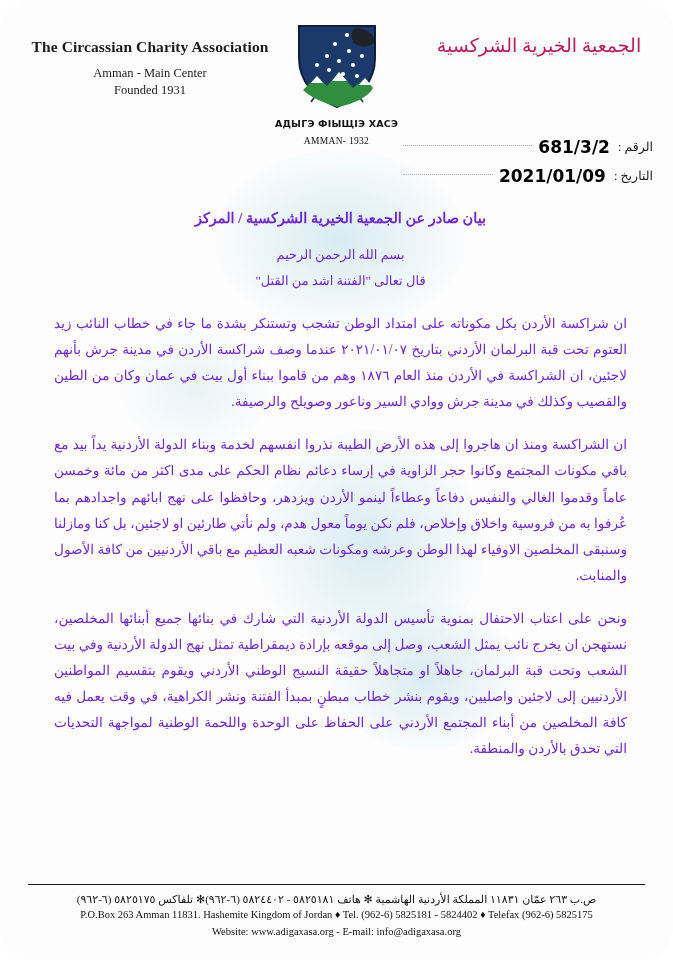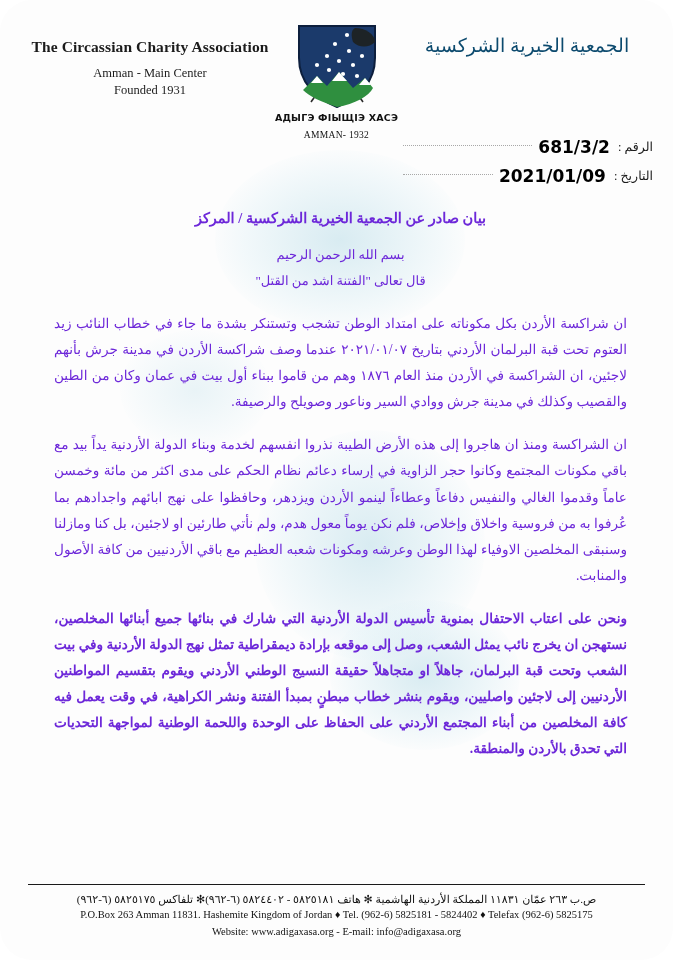--- a/index.html
+++ b/index.html
@@ -52,26 +52,26 @@
     letter-spacing: .1px;
     white-space: nowrap;
   }
   .hdr-left .org-sub {
     font-size: 12.5px;
     margin-top: 9px;
     line-height: 1.35;
   }
   .hdr-right {
     position: absolute;
-    right: 26px;
+    right: 14px;
     top: 34px;
     width: 240px;
     text-align: center;
     direction: rtl;
-    color: #0c4a6e;
+    color: #be185d;
   }
   .hdr-right .org-name-ar {
     font-size: 19px;
     letter-spacing: .5px;
     white-space: nowrap;
   }
   .hdr-right .org-sub-ar {
     font-size: 11.5px;
     margin-top: 10px;
     line-height: 1.45;
@@ -85,21 +85,21 @@
     top: 18px;
     width: 150px;
     text-align: center;
   }
   .logo-shield { display: block; margin: 0 auto; }
   .logo-cyr {
     font-family: "DejaVu Sans", "Liberation Sans", sans-serif;
     font-size: 9.5px;
     font-weight: bold;
     color: #111;
-    margin-top: 2px;
+    margin-top: 8px;
     letter-spacing: .2px;
     white-space: nowrap;
   }
   .logo-amman {
     font-size: 9.5px;
     color: #111;
     margin-top: 7px;
     letter-spacing: .3px;
   }
 
@@ -174,21 +174,21 @@
     text-align: center;
     margin: 0 0 22px 0;
   }
   .para {
     font-size: 13.6px;
     line-height: 1.92;
     margin: 0 0 17px 0;
     text-align: justify;
     text-justify: inter-word;
   }
-  .para:last-child { margin-bottom: 0; font-weight: bold; }
+  .para:last-child { margin-bottom: 0; }
 
   
   .footer {
     position: absolute;
     left: 0;
     right: 0;
     bottom: 12px;
     z-index: 3;
     padding: 8px 26px;
   }

